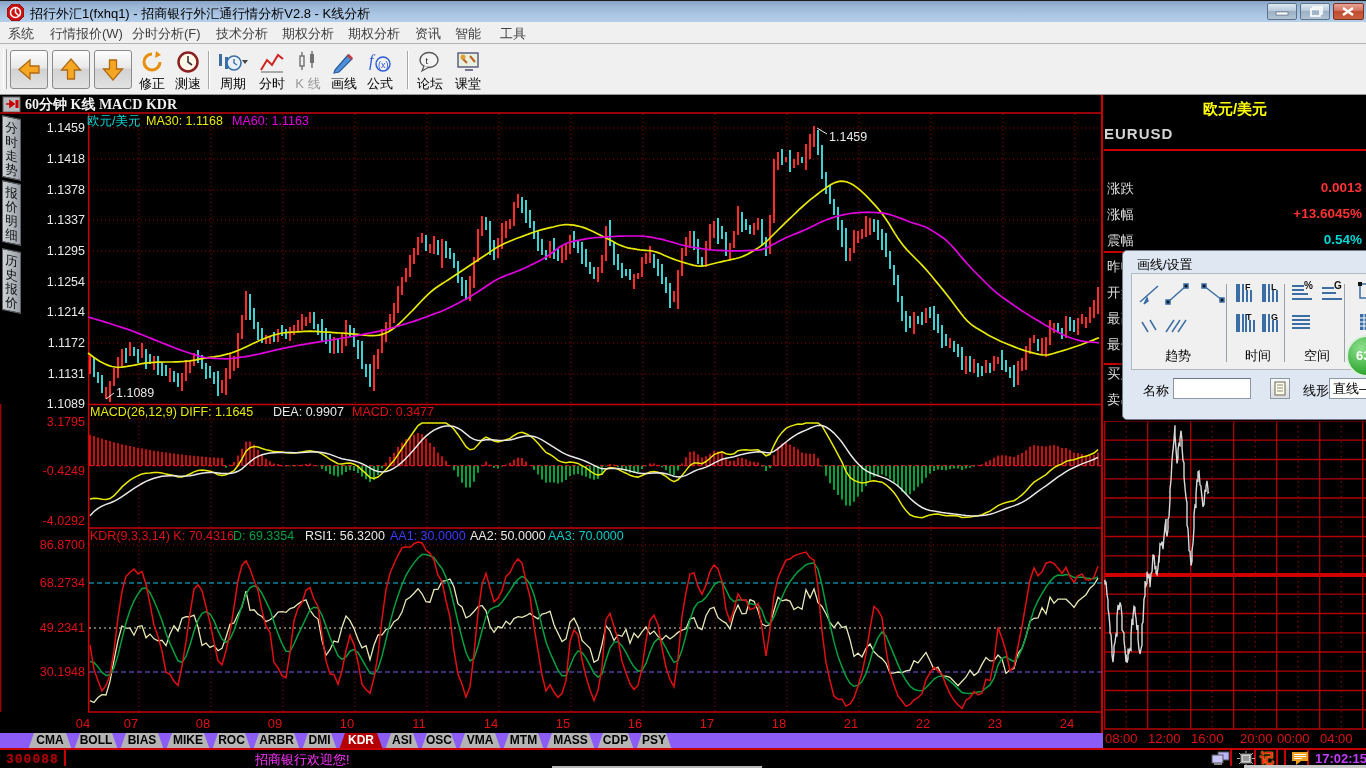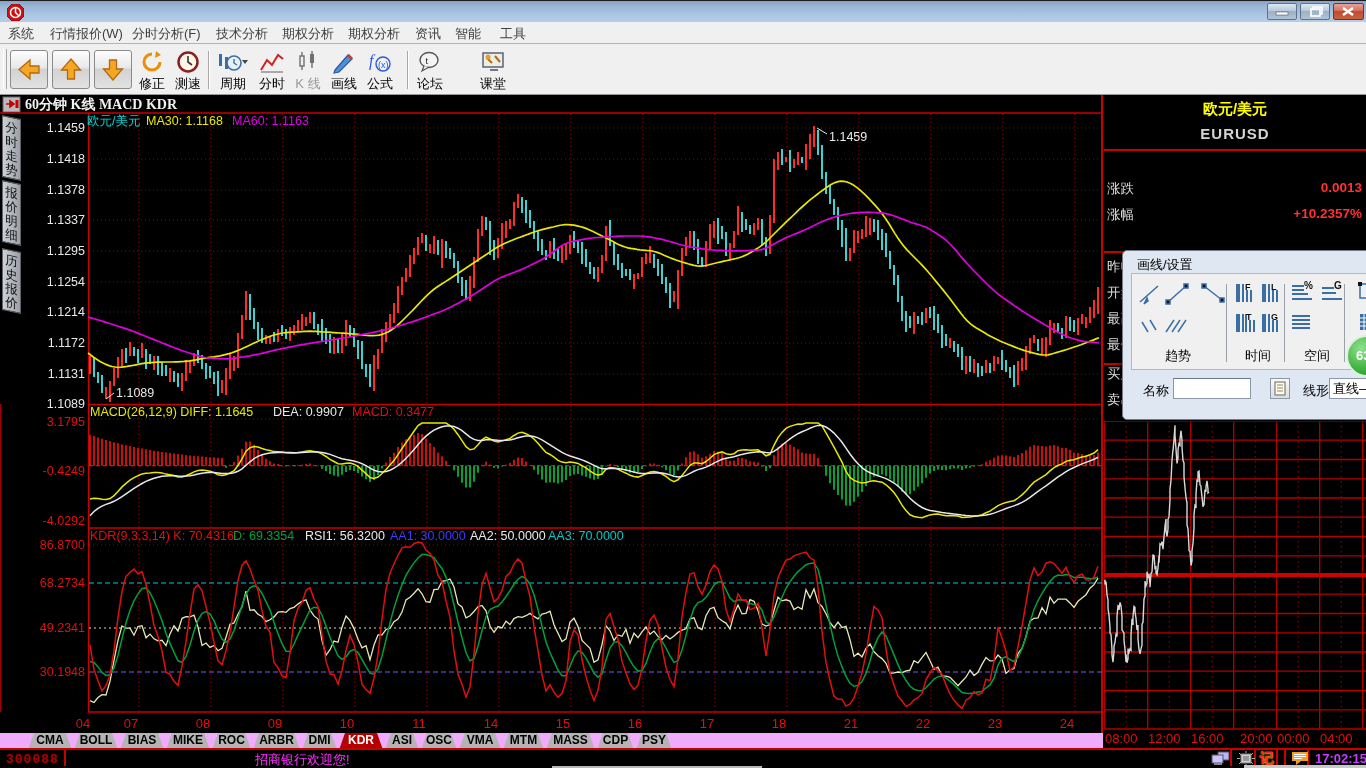--- a/index.html
+++ b/index.html
@@ -15,28 +15,28 @@
 #toolbar{position:absolute;left:0;top:45px;width:1366px;height:50px;background:#f0f0f0;border-bottom:1px solid #9a9a9a}
 .grip{position:absolute;left:3px;top:4px;height:40px;width:4px;border-left:1px solid #fff;border-right:1px solid #a8a8a8}
 .bigbtn{position:absolute;top:5px;width:38px;height:39px;background:linear-gradient(180deg,#fefefe,#e8e8e8 45%,#d2d2d2 50%,#e2e2e2);border:1px solid #8a8a8a;border-radius:3px}
 .tbtn{position:absolute;top:5px;text-align:center;font-size:13px;color:#000}
 .tbtn .ic{display:block;margin:0 auto 1px auto;width:26px;height:24px}
 .tsep{position:absolute;top:6px;height:38px;width:2px;border-left:1px solid #a8a8a8;border-right:1px solid #fff}
 #main{position:absolute;left:0;top:95px;width:1366px;height:673px;background:#000}
 .vtab{position:absolute;left:2px;width:19px;background:linear-gradient(90deg,#cdd1d5,#9aa0a6);border:1px solid #606468;color:#111;font-size:12.5px;line-height:14px;text-align:center;transform:skewY(12deg);transform-origin:left top;padding-top:3px}
 #rightpanel{position:absolute;left:1104px;top:0;width:262px;height:655px;background:#000}
 #rp-title{position:absolute;left:0;top:5px;width:100%;text-align:center;color:#ffff00;font-size:15px;font-weight:bold}
-#rp-sym{position:absolute;left:0;top:30px;width:100%;text-align:center;color:#d4d4d4;font-size:15px;font-weight:bold;letter-spacing:1px}
+#rp-sym{position:absolute;left:0;top:30px;width:100%;color:#d4d4d4;font-size:15px;font-weight:bold;letter-spacing:1px}
 .rline{position:absolute;left:0;width:262px;height:2px;background:#c80000}
 .qrow{position:absolute;left:0;width:262px;height:18px;font-size:13.5px}
 .ql{position:absolute;left:3px;color:#dcdcdc}
 .qv{position:absolute;right:4px;font-weight:bold}
 #timerow{position:absolute;left:1104px;top:636px;width:262px;height:17px;color:#e01010;font-size:13px}
 #timerow span{position:absolute;top:0}
-#tabsrow{position:absolute;left:0;top:733px;width:1103px;height:17px;background:#f0abfc}
+#tabsrow{position:absolute;left:0;top:733px;width:1103px;height:17px;background:#8b5cf6}
 .itab{position:absolute;top:0;height:17px;background:#b4b4b4;color:#000;font-size:12px;font-weight:bold;text-align:center;line-height:15px;clip-path:polygon(6px 0,calc(100% - 6px) 0,100% 100%,0 100%)}
 .itab.act{background:#b40000;color:#fff}
 #statusbar{position:absolute;left:0;top:748px;width:1366px;height:18px;background:#000;border-top:2px solid #c80000}
 .scell{position:absolute;top:0;height:16px;border-right:2px solid #c80000}
 #led{position:absolute;left:6px;top:2px;font-family:"Liberation Mono",monospace;font-weight:bold;font-size:13px;color:#a80000;letter-spacing:1px;text-shadow:0 0 1px #700000}
 #scroll{position:absolute;left:255px;top:1px;color:#ff30ff;font-size:13px}
 #stime{position:absolute;left:1315px;top:1px;color:#c43cff;font-size:13px;font-weight:bold}
 #dialog{position:absolute;left:1122px;top:250px;width:250px;height:170px;background:#dfe7f2;border:1px solid #778;border-radius:5px 5px 0 5px;box-shadow:-2px 2px 5px rgba(0,0,0,.5)}
 #dlg-title{position:absolute;left:14px;top:5px;font-size:13px;color:#000}
 #dlg-panel{position:absolute;left:8px;top:22px;width:250px;height:97px;background:#f0f0f0;border:1px solid #b0b8c0}
@@ -51,20 +51,21 @@
 #botstrip1{position:absolute;left:552px;top:766px;width:210px;height:2px;background:#b8b8b8}
 #botstrip2{position:absolute;left:1244px;top:765px;width:122px;height:3px;background:#c8c8c8}
 </style></head><body>
 <div id="app">
   <div id="titlebar">
     <svg style="position:absolute;left:7px;top:3px" width="17" height="17" viewBox="0 0 17 17">
         <polygon points="5,0 12,0 17,5 17,12 12,17 5,17 0,12 0,5" fill="#cc1111" stroke="#881111"></polygon>
         <circle cx="8.5" cy="8.5" r="5" fill="none" stroke="#fff" stroke-width="1.5"></circle>
         <path d="M8.5 3.5 v5 l3.5 3.5" fill="none" stroke="#fff" stroke-width="1.5"></path>
       </svg>
+    <span class="ttext">招行外汇1(fxhq1) - 招商银行外汇通行情分析V2.8 - K线分析</span>
     <div class="wbtn" id="btnmin"><svg width="28" height="15">
           <rect x="8" y="8" width="12" height="3" fill="#fff" stroke="#46586c" stroke-width=".6"></rect>
         </svg></div>
     <div class="wbtn" id="btnres"><svg width="28" height="15">
           <rect x="10" y="5" width="9" height="7" fill="none" stroke="#fff" stroke-width="1.6"></rect>
           <path d="M12 5 v-2 h9 v7 h-2" fill="none" stroke="#fff" stroke-width="1.6"></path>
         </svg></div>
     <div class="wbtn" id="btncls"><svg width="29" height="15">
           <path d="M9 4 l10 7 m0 -7 l-10 7" stroke="#fff" stroke-width="2.6"></path>
         </svg></div>
@@ -126,21 +127,21 @@
           <text x="2" y="16" font-family="Liberation Serif" font-style="italic" font-size="16" fill="#2a5adA">f</text>
           <circle cx="16" cy="14" r="7" fill="none" stroke="#2a5ada" stroke-width="1.4"></circle>
           <text x="11" y="18" font-family="Liberation Sans" font-size="9" fill="#2a5ada">(x)</text>
         </svg>公式</div>
     <div class="tsep" style="left:407px"></div>
     <div class="tbtn" style="left:414px;width:32px"><svg class="ic" viewBox="0 0 26 24">
           <ellipse cx="12" cy="10" rx="9" ry="7.5" fill="#f4f4f4" stroke="#555" stroke-width="1.4"></ellipse>
           <path d="M7 16 l-2 5 7 -4" fill="#f4f4f4" stroke="#555" stroke-width="1.2"></path>
           <text x="8.5" y="14" font-size="10" fill="#222" font-family="Liberation Serif">t</text>
         </svg>论坛</div>
-    <div class="tbtn" style="left:477px;width:32px"><svg class="ic" viewBox="0 0 26 24">
+    <div class="tbtn" style="left:452px;width:32px"><svg class="ic" viewBox="0 0 26 24">
           <rect x="3" y="3" width="20" height="14" fill="#e8f0e0" stroke="#557" stroke-width="1.4"></rect>
           <path d="M7 8 l5 5 M15 6 l5 6" stroke="#c06020" stroke-width="2"></path>
           <circle cx="8" cy="7" r="2.5" fill="#e0a030"></circle>
           <path d="M10 20 h8" stroke="#557" stroke-width="1.6"></path>
         </svg>课堂</div>
   </div>
   <div id="main">
     <svg id="chart" width="1103" height="655" viewBox="0 95 1103 655" style="position:absolute;left:0;top:0">
 <rect x="0" y="95" width="1103" height="655" fill="#000"></rect>
 <rect x="3" y="97" width="17" height="15" fill="#b8bcc0" stroke="#666" stroke-width="1"></rect>
@@ -249,21 +250,25 @@
     <div id="rightpanel">
       <div id="rp-title">欧元/美元</div>
       <div id="rp-sym">EURUSD</div>
       <div class="rline" style="top:54px"></div>
 <div class="qrow" style="top:85px">
           <span class="ql">涨跌</span>
           <span class="qv" style="color:#ff3232">0.0013</span>
         </div>
 <div class="qrow" style="top:111px">
           <span class="ql">涨幅</span>
-          <span class="qv" style="color:#ff3232">+10.2357%</span>
+          <span class="qv" style="color:#ff3232">+13.6045%</span>
+        </div>
+<div class="qrow" style="top:137px">
+          <span class="ql">震幅</span>
+          <span class="qv" style="color:#00d8d8">0.54%</span>
         </div>
 <div class="qrow" style="top:163px">
           <span class="ql">昨收</span>
           <span class="qv" style="color:#e8e8e8">1.1184</span>
         </div>
 <div class="qrow" style="top:189px">
           <span class="ql">开盘</span>
           <span class="qv" style="color:#ff3232">1.1186</span>
         </div>
 <div class="qrow" style="top:215px">

